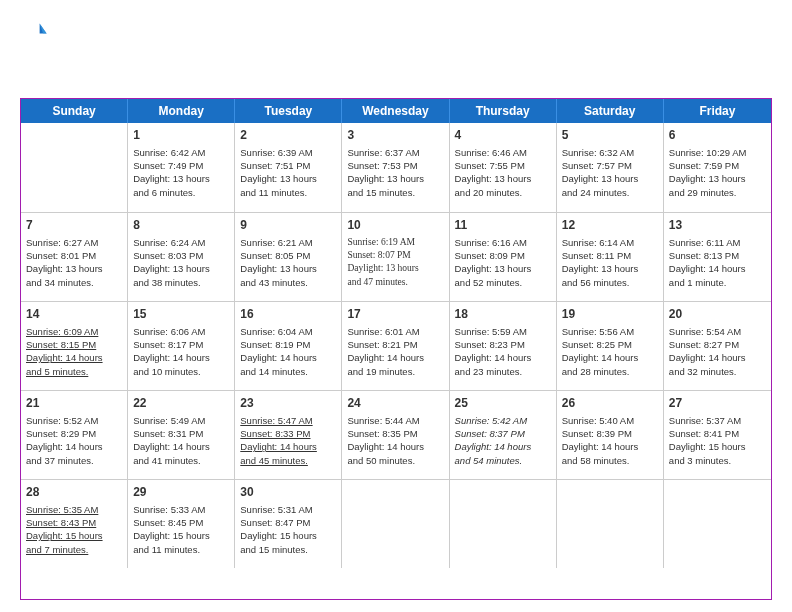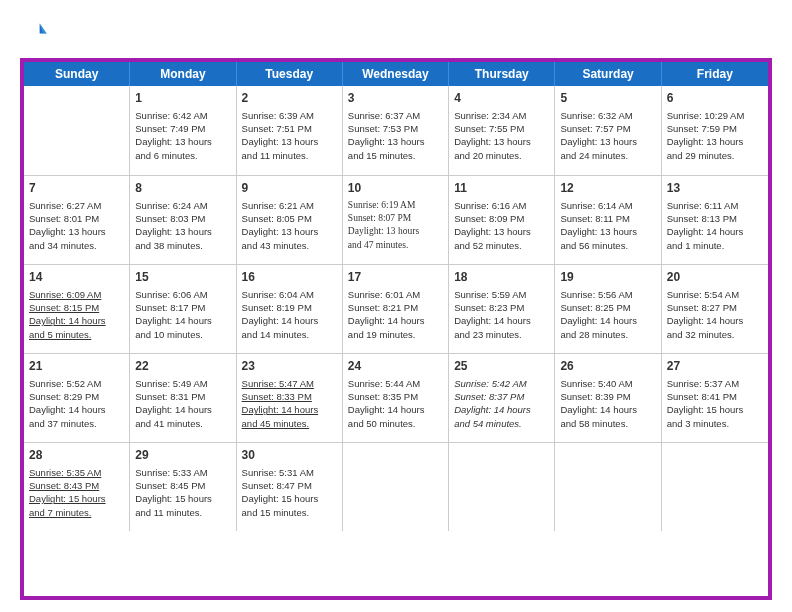--- a/index.html
+++ b/index.html
@@ -49,21 +49,22 @@
       font-weight: bold;
       color: #333;
       line-height: 1.1;
     }
     .subtitle {
       font-size: 14px;
       color: #555;
     }
     .calendar {
       flex: 1;
-      border: 4px solid #a21caf;
+      border: 1px solid #a21caf;
+      margin-top: 40px;
     }
     .cal-header {
       display: grid;
       grid-template-columns: repeat(7, 1fr);
       background: #1a6fc4;
     }
     .cal-header-cell {
       color: #fff;
       font-size: 12px;
       font-weight: bold;
@@ -154,21 +155,21 @@
           </div>
           <div class="cal-cell">
             <span class="day-num">3</span>
             <div class="cell-info" style="white-space: pre-line;">Sunrise: 6:37 AM
 Sunset: 7:53 PM
 Daylight: 13 hours
 and 15 minutes.</div>
           </div>
           <div class="cal-cell">
             <span class="day-num">4</span>
-            <div class="cell-info" style="white-space: pre-line;">Sunrise: 2:34 AM
+            <div class="cell-info" style="white-space: pre-line;">Sunrise: 6:46 AM
 Sunset: 7:55 PM
 Daylight: 13 hours
 and 20 minutes.</div>
           </div>
           <div class="cal-cell">
             <span class="day-num">5</span>
             <div class="cell-info" style="white-space: pre-line;">Sunrise: 6:32 AM
 Sunset: 7:57 PM
 Daylight: 13 hours
 and 24 minutes.</div>

